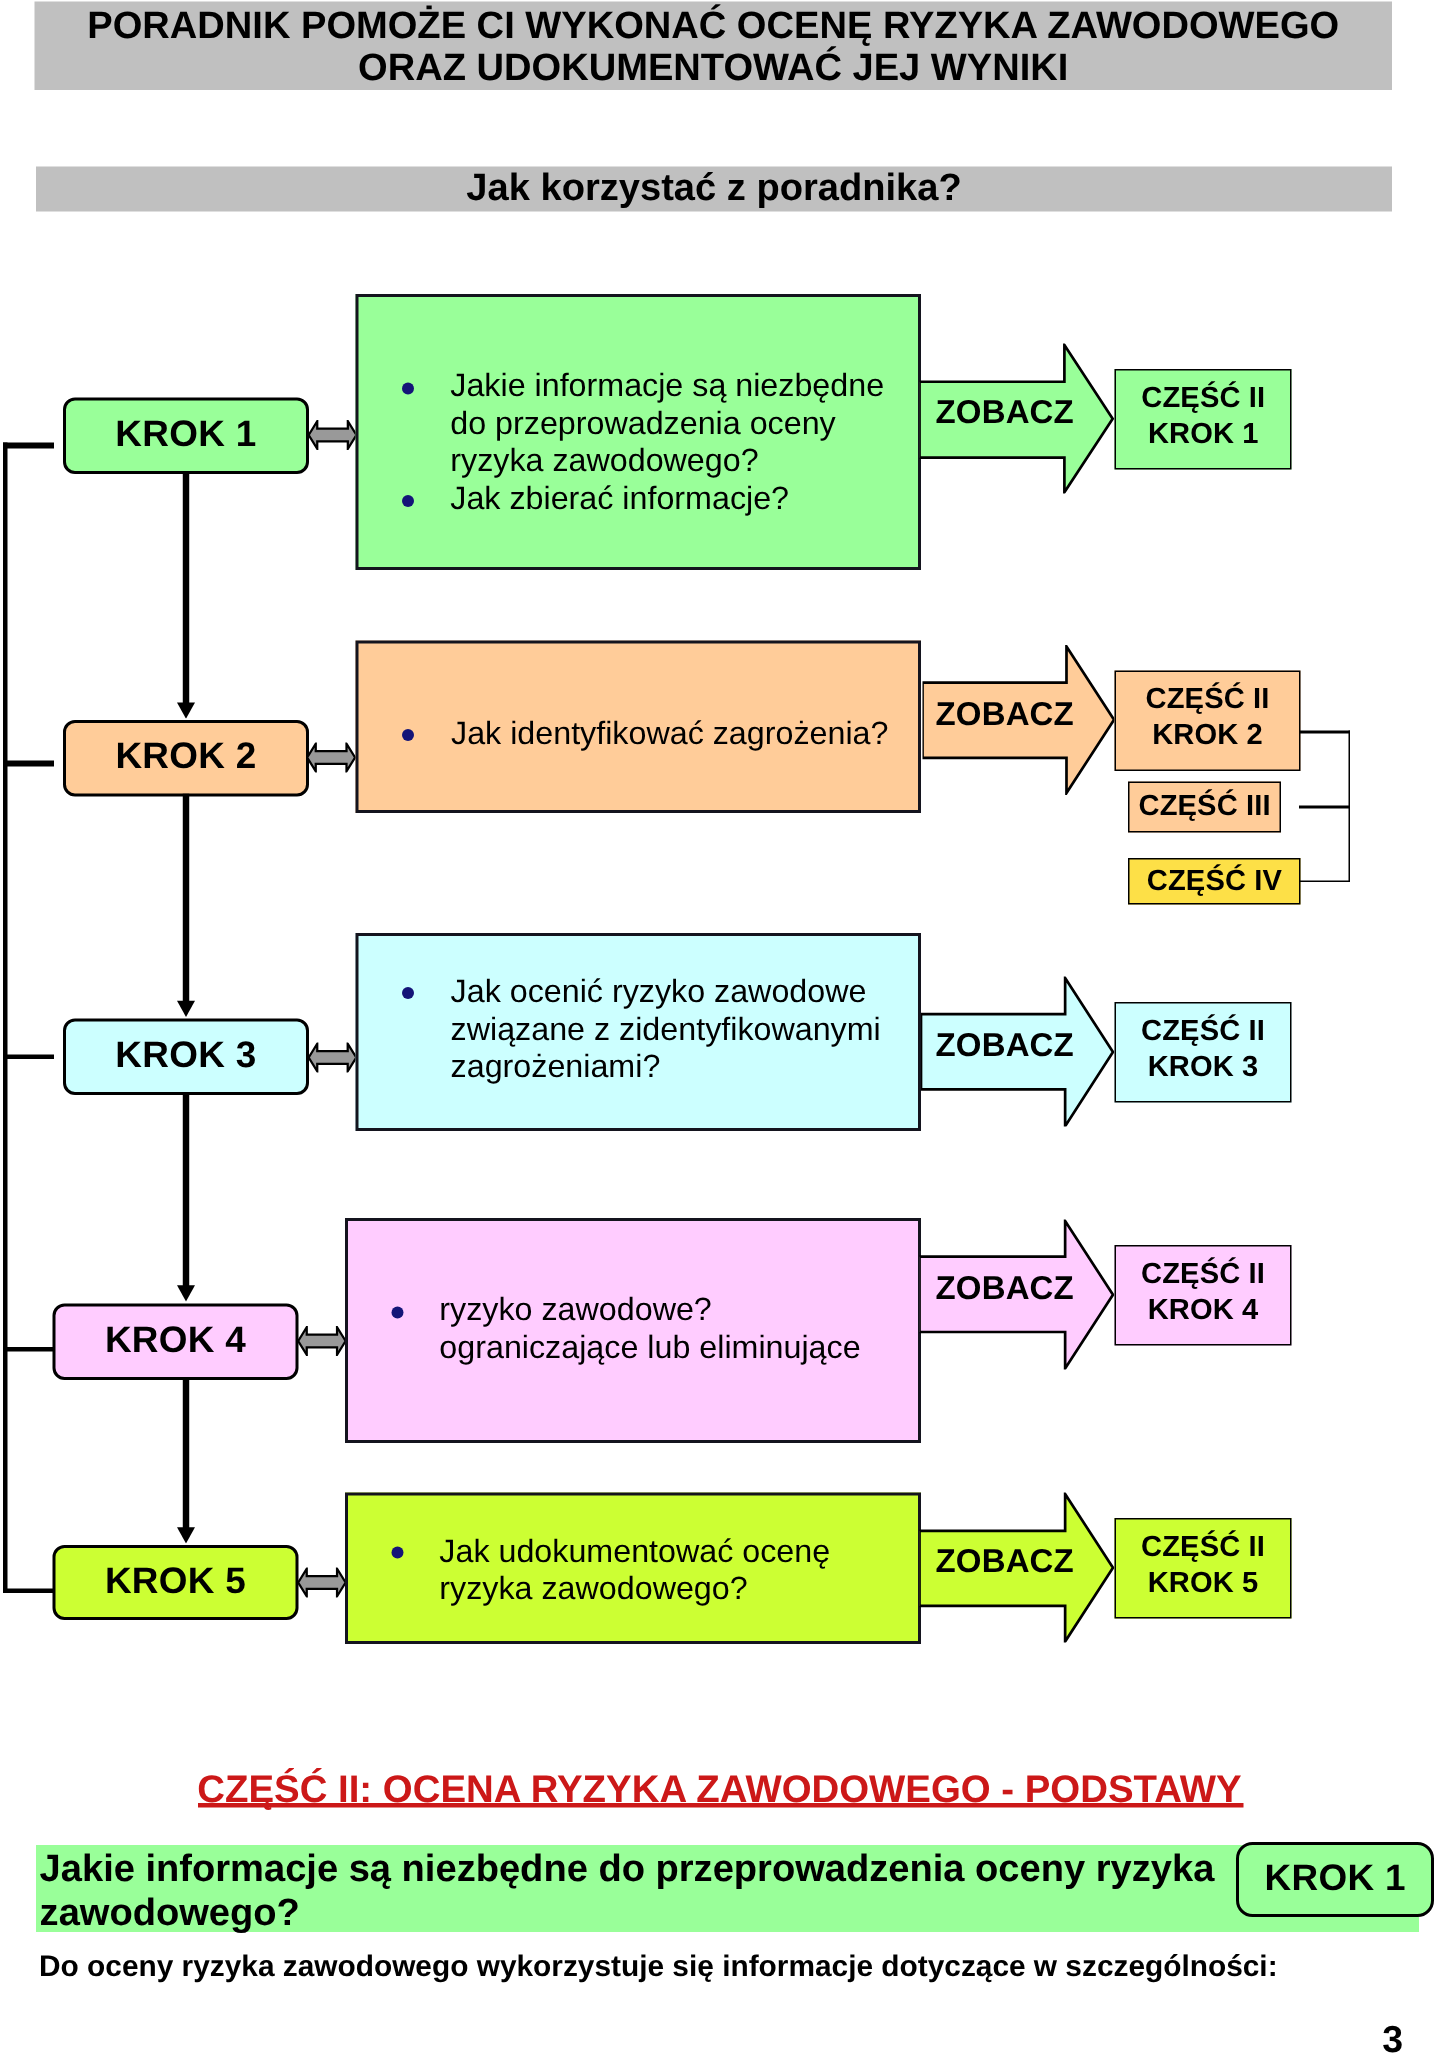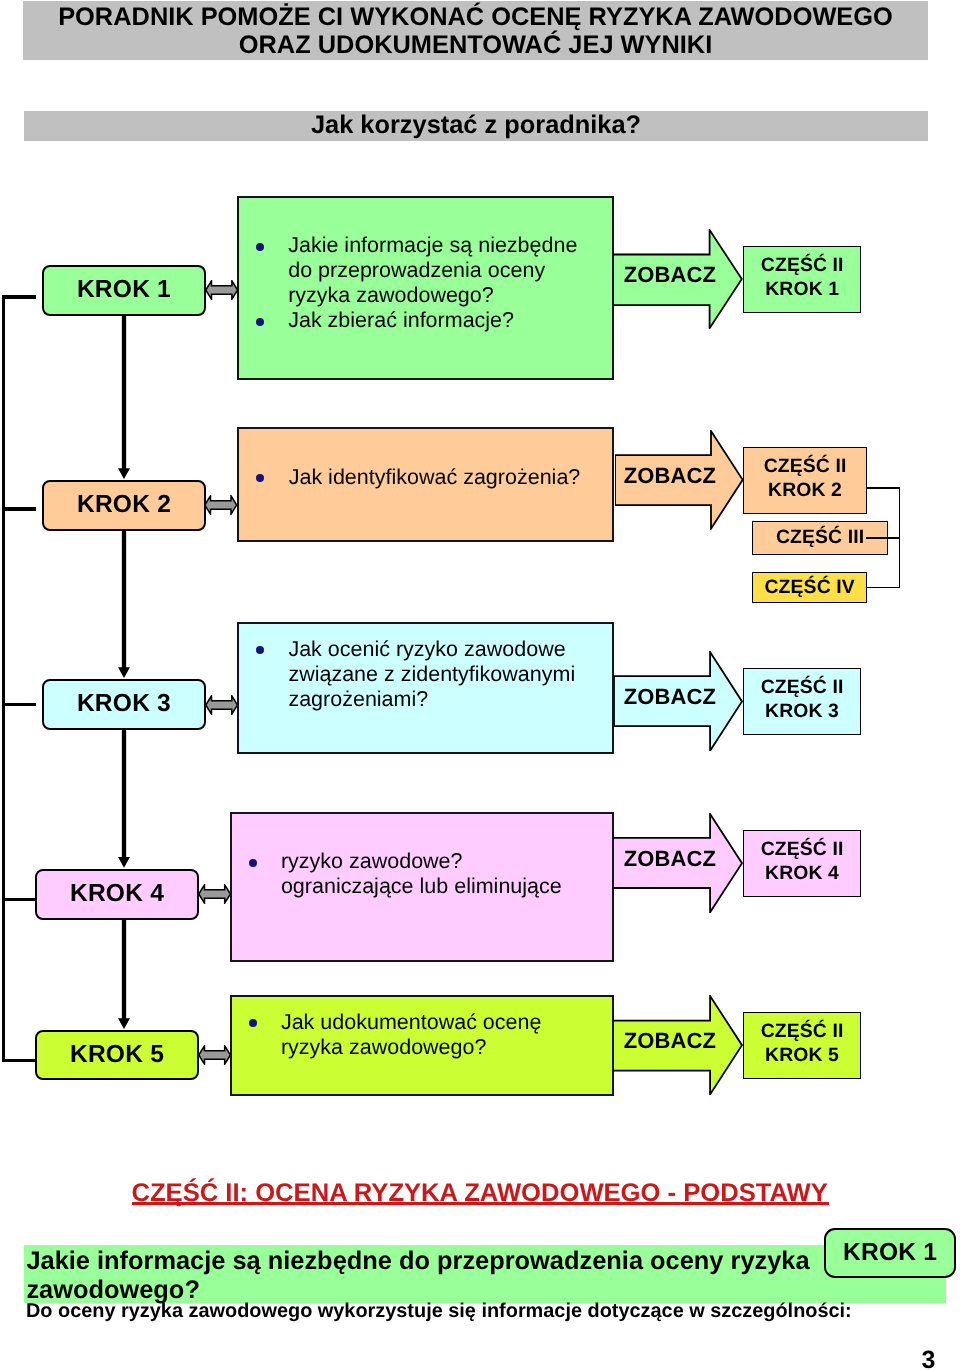--- a/index.html
+++ b/index.html
@@ -16,21 +16,21 @@
              text-align:center;padding-top:2px;box-sizing:border-box;}
   .hdr-sub{left:24px;top:110.5px;width:904px;height:30px;
            font-size:25.4px;font-weight:bold;line-height:28px;
            text-align:center;box-sizing:border-box;padding-top:0px;}
 
   
   .krok{position:absolute;border:2.2px solid #000;border-radius:8px;
         box-sizing:border-box;font-size:24.6px;font-weight:bold;
         display:flex;align-items:center;justify-content:center;letter-spacing:.2px;}
   .content-box{position:absolute;border:2.2px solid #14141e;box-sizing:border-box;}
-  .bullets{position:absolute;list-style:none;margin:4px;padding:0;font-size:21.5px;line-height:24.9px;}
+  .bullets{position:absolute;list-style:none;margin:16px;padding:0;font-size:21.5px;line-height:24.9px;}
   .bullets li{position:relative;padding-left:32px;}
   .bullets li::before{content:"";position:absolute;left:-0.3px;top:9.7px;width:8px;height:8px;
                       border-radius:50%;background:#141478;}
   .bullets .bline{display:block;white-space:nowrap;}
   .refbox{position:absolute;border:1.9px solid #000;box-sizing:border-box;
           display:flex;flex-direction:column;align-items:center;justify-content:center;
           font-size:19.4px;font-weight:bold;line-height:23.9px;text-align:left;letter-spacing:.1px;
           padding-bottom:3px;}
   .refbox.single{padding-bottom:0;}
   .zbl{position:absolute;font-size:22px;font-weight:bold;letter-spacing:.1px;}
@@ -101,21 +101,21 @@
         </li>
       </ul>
       <div style="position:absolute;left:614.5px;top:430.1px;width:128.89999999999998px;height:99.69999999999993px;"><svg width="128.89999999999998" height="99.69999999999993" viewBox="0 0 128.89999999999998 99.69999999999993" xmlns="http://www.w3.org/2000/svg">
           <path d="M0 25.099999999999966 L96 25.099999999999966 L96 1 L127.69999999999997 49.849999999999966 L96 98.69999999999993 L96 75.19999999999999 L0 75.19999999999999 Z" fill="#ffcc99" stroke="#000" stroke-width="1.8" stroke-linejoin="miter"></path>
         </svg></div>
       <div class="zbl" style="left:623.7px;top:463.2px;">ZOBACZ</div>
       <div class="refbox" style="left:742.9px;top:447.3px;width:124.3px;height:66.4px;background:#ffcc99;">
         <span>CZĘŚĆ II</span>
         <span>KROK 2</span>
       </div>
-      <div class="refbox single" style="left:752.1px;top:521.3px;width:136px;height:33.8px;background:#ffcc99;">
+      <div class="refbox single" style="left:752.1px;top:521.3px;width:102px;height:33.8px;background:#ffcc99;">
         <span>CZĘŚĆ III</span>
       </div>
       <div class="refbox single" style="left:752.1px;top:571.9px;width:115.1px;height:31.6px;background:#fde047;">
         <span>CZĘŚĆ IV</span>
       </div>
       <div class="vline" style="left:866.1999999999999px;top:487px;width:34.00000000000007px;height:1.7px;"></div>
       <div class="vline" style="left:866.2px;top:537.3px;width:33.99999999999996px;height:1.7px;"></div>
       <div class="vline" style="left:866.2px;top:586.6px;width:33.99999999999996px;height:1.7px;"></div>
       <div class="vline" style="left:898.5px;top:487px;width:1.7px;height:101.30000000000003px;"></div>
       <div class="krok" style="left:41.7px;top:678.8px;width:164.5px;height:51.4px;background:#ccffff;">
@@ -201,21 +201,21 @@
           <path d="M9 139.70000000000016 L3 128.90000000000015 L15 128.90000000000015 Z" fill="#000"></path>
         </svg></div>
       <div style="position:absolute;left:115.1px;top:918px;width:18px;height:111px;"><svg width="18" height="111" viewBox="0 0 18 111" xmlns="http://www.w3.org/2000/svg">
           <path d="M9 0 L9 102" stroke="#000" stroke-width="4.3" fill="none"></path>
           <path d="M9 111 L3 100.2 L15 100.2 Z" fill="#000"></path>
         </svg></div>
     </div>
 
   <div class="sect-title" style="left:131.5px;top:1178.7px;"><span id="sect-title-text">CZĘŚĆ II: OCENA RYZYKA ZAWODOWEGO - PODSTAWY</span><i class="ul" id="sect-title-rule" style="width: 697.25px;"></i></div>
 
-  <div class="sect-q" style="left:24.1px;top:1229.6px;width:922.2px;height:58.2px;padding:2.5px 0 0 2.3px;margin-top:15px;">
+  <div class="sect-q" style="left:24.1px;top:1229.6px;width:922.2px;height:58.2px;padding:2.5px 0 0 2.3px;">
     <span class="qline">Jakie informacje są niezbędne do przeprowadzenia oceny ryzyka</span>
     <span class="qline">zawodowego?</span>
   </div>
 
   <div class="sect-badge" style="left:824.1px;top:1227.8px;width:132px;height:50.6px;">
     <span>KROK 1</span>
   </div>
 
   <div class="sect-intro" style="left:26.0px;top:1299.7px;">Do oceny ryzyka zawodowego wykorzystuje się informacje dotyczące w szczególności:</div>
 

